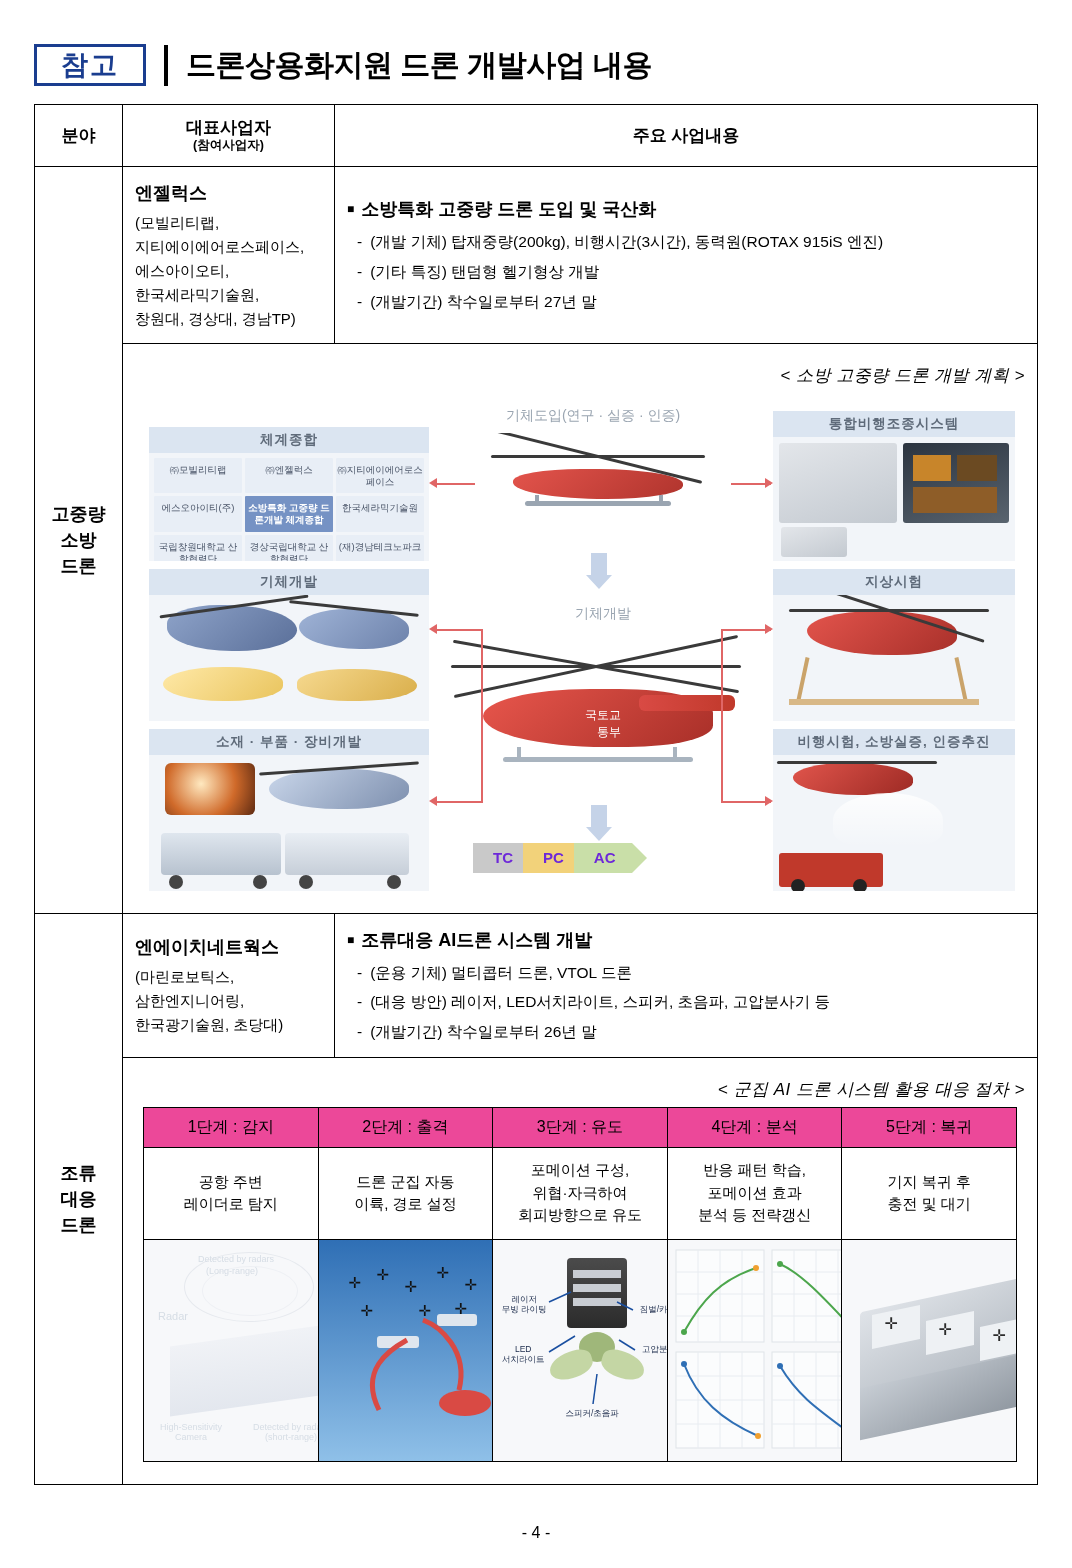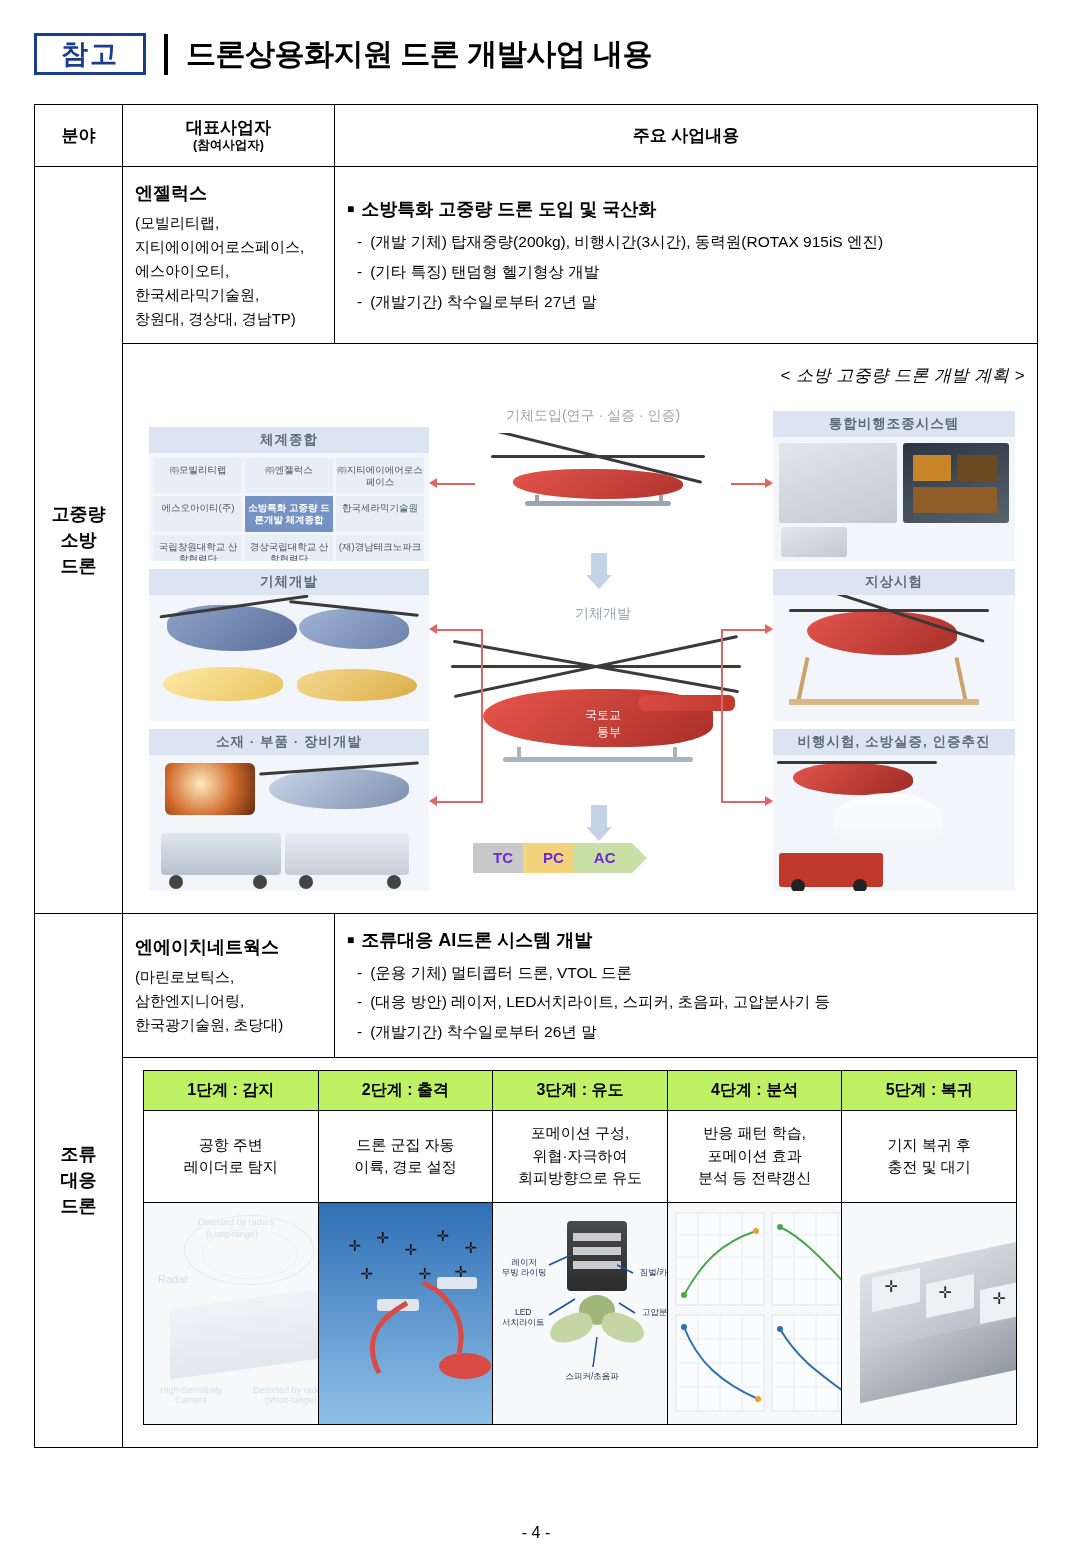--- a/index.html
+++ b/index.html
@@ -15,21 +15,21 @@
   .page {
     width: 1072px;
     height: 1568px;
     padding: 22px 34px 0 34px;
     position: relative;
   }
 
   
   .header {
     display: flex;
-    align-items: center;
+    align-items: flex-end;
     height: 64px;
     margin-bottom: 18px;
   }
   .ref-badge {
     width: 112px;
     border: 3px solid #1a3d8f;
     display: flex;
     align-items: center;
     justify-content: center;
     font-size: 27px;
@@ -269,23 +269,23 @@
     width: 100%;
     border-collapse: collapse;
     table-layout: fixed;
   }
   table.stages td {
     border: 1px solid #000;
     text-align: center;
     vertical-align: middle;
   }
   .stage-head {
-    background: #bef264;
+    background: #ec4899;
     font-size: 16px;
-    font-weight: bold;
+    font-weight: normal;
     padding: 9px 2px;
   }
   .stage-desc {
     font-size: 15px;
     line-height: 1.5;
     padding: 10px 4px;
     height: 92px;
   }
   .stage-img { height: 222px; padding: 0; position: relative; }
   .img-inner { position: absolute; inset: 0; overflow: hidden; }
@@ -562,20 +562,21 @@
           </div>
           <div class="sub-line">
             <span class="dash">-</span>
             <span>(개발기간) 착수일로부터 26년 말</span>
           </div>
         </td>
       </tr>
 
       <tr>
         <td class="figure-cell" colspan="2">
+          <div class="fig-title">&lt; 군집 AI 드론 시스템 활용 대응 절차 &gt;</div>
 
           <div class="stage-wrap">
             <table class="stages">
               <colgroup>
                   <col>
                   <col>
                   <col>
                   <col>
                   <col>
                 </colgroup>

